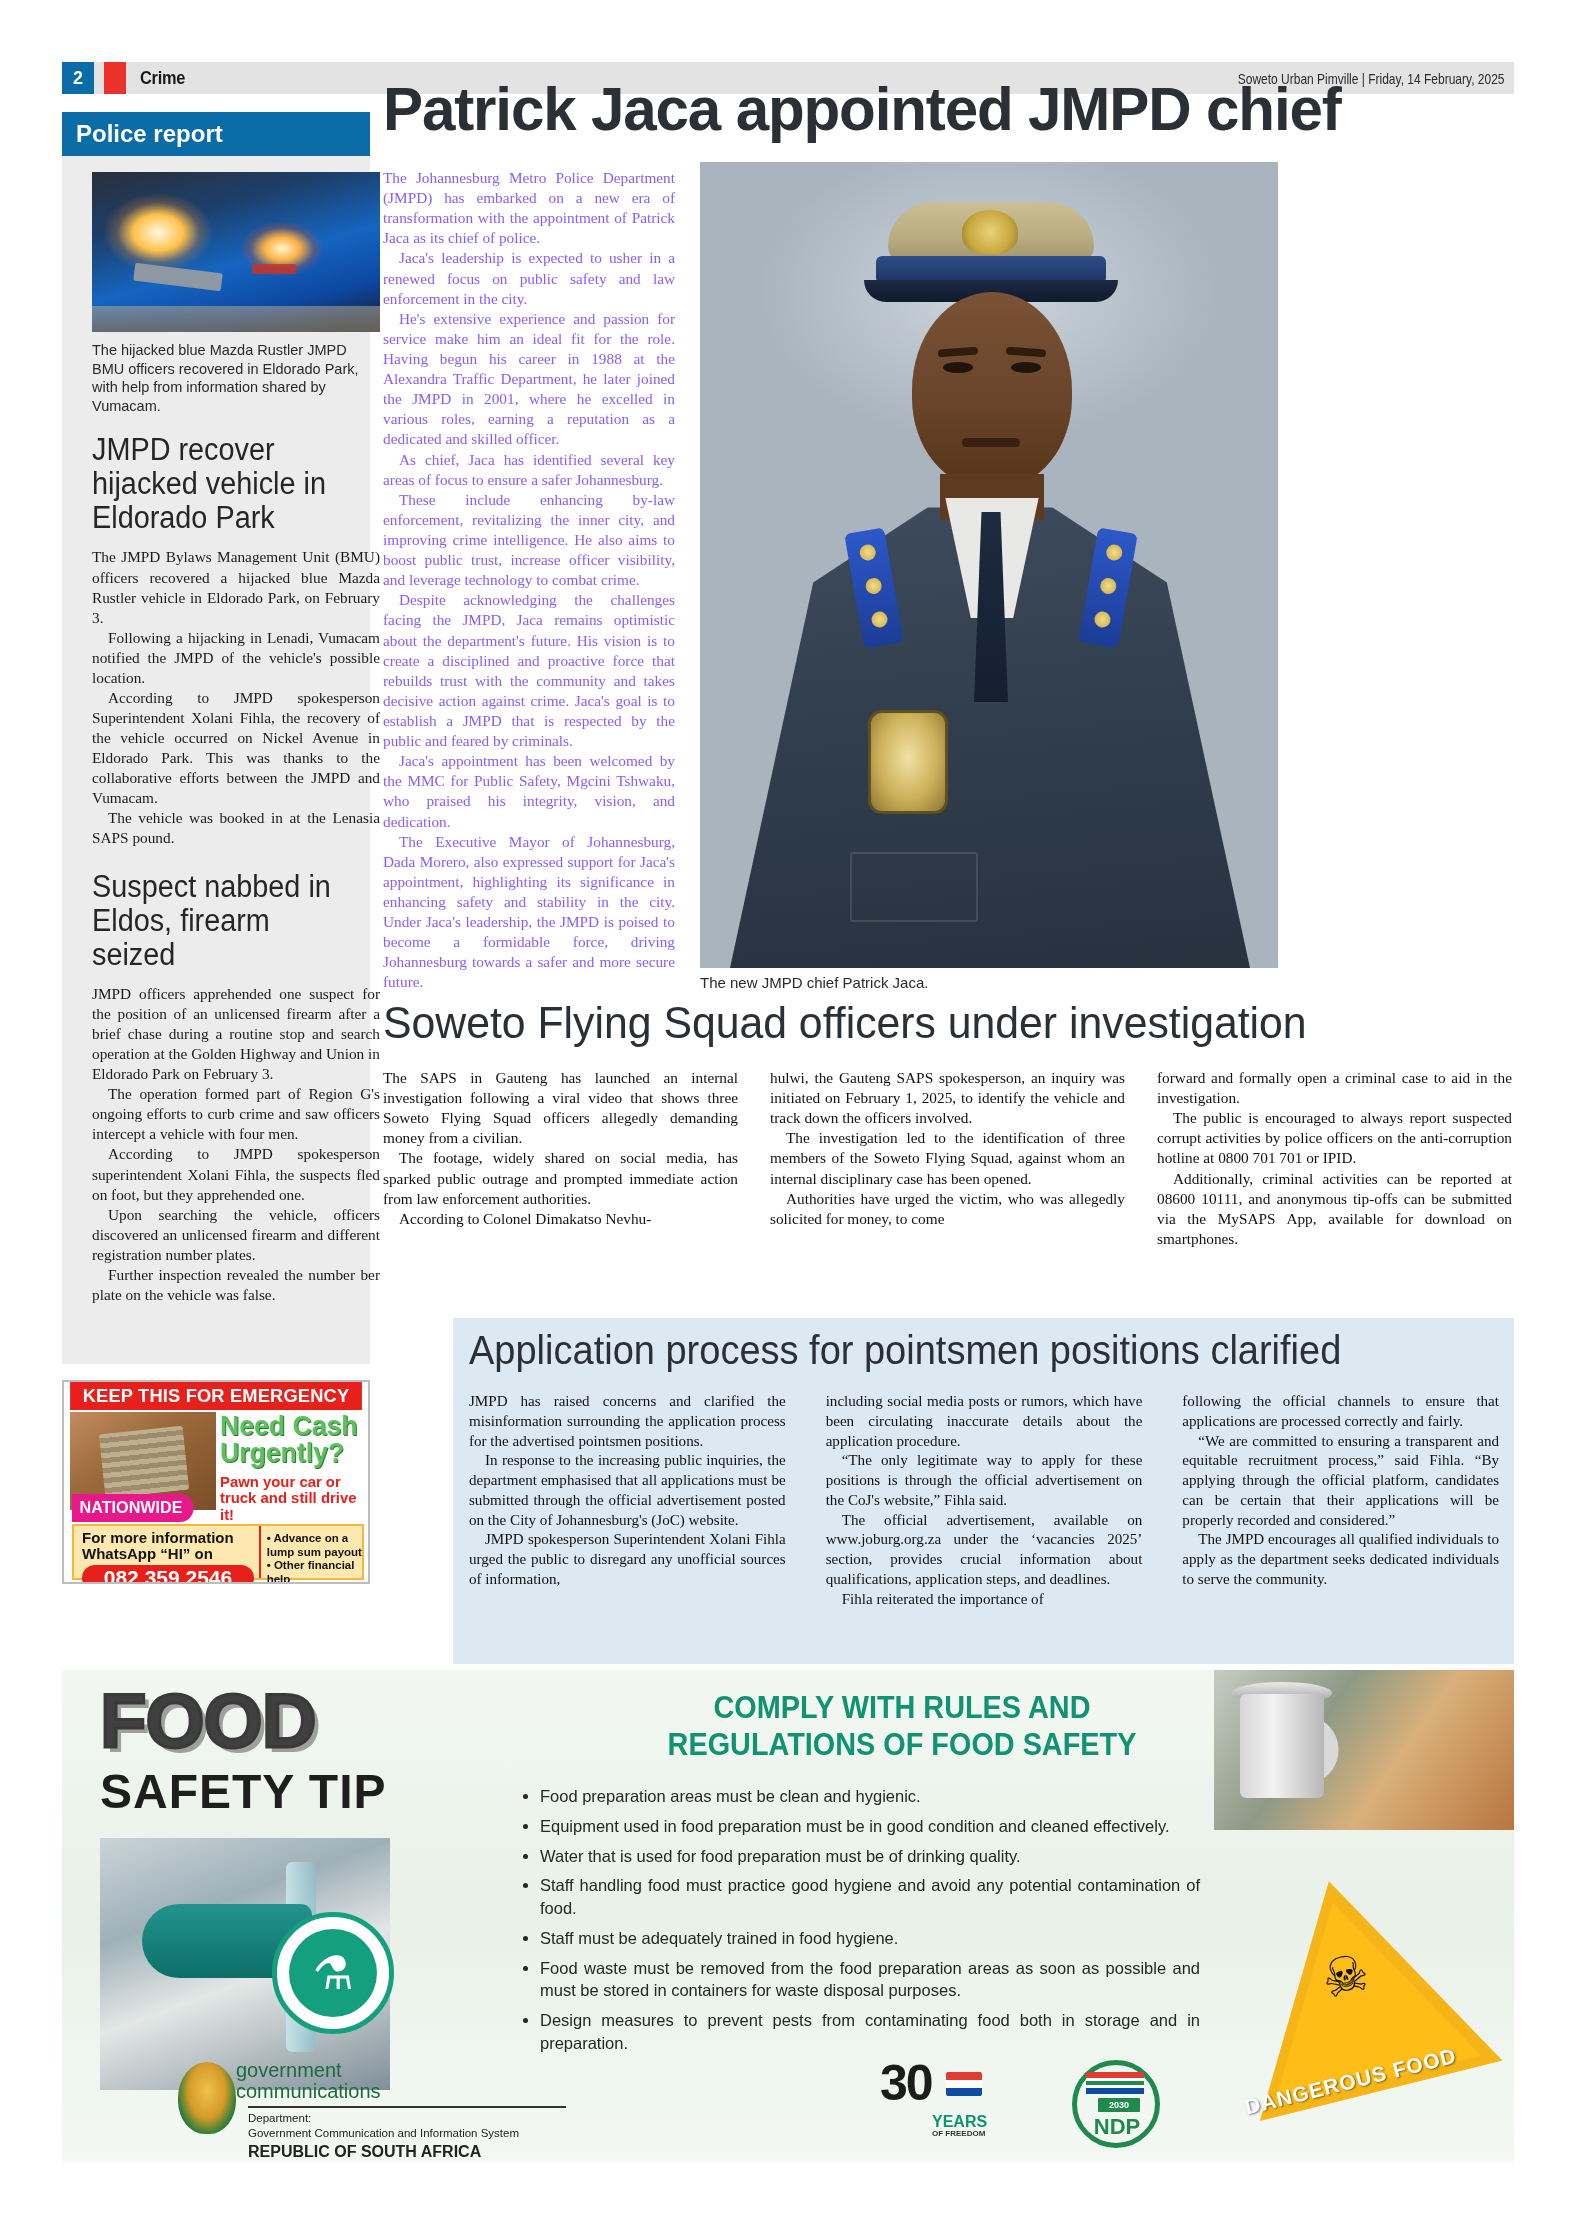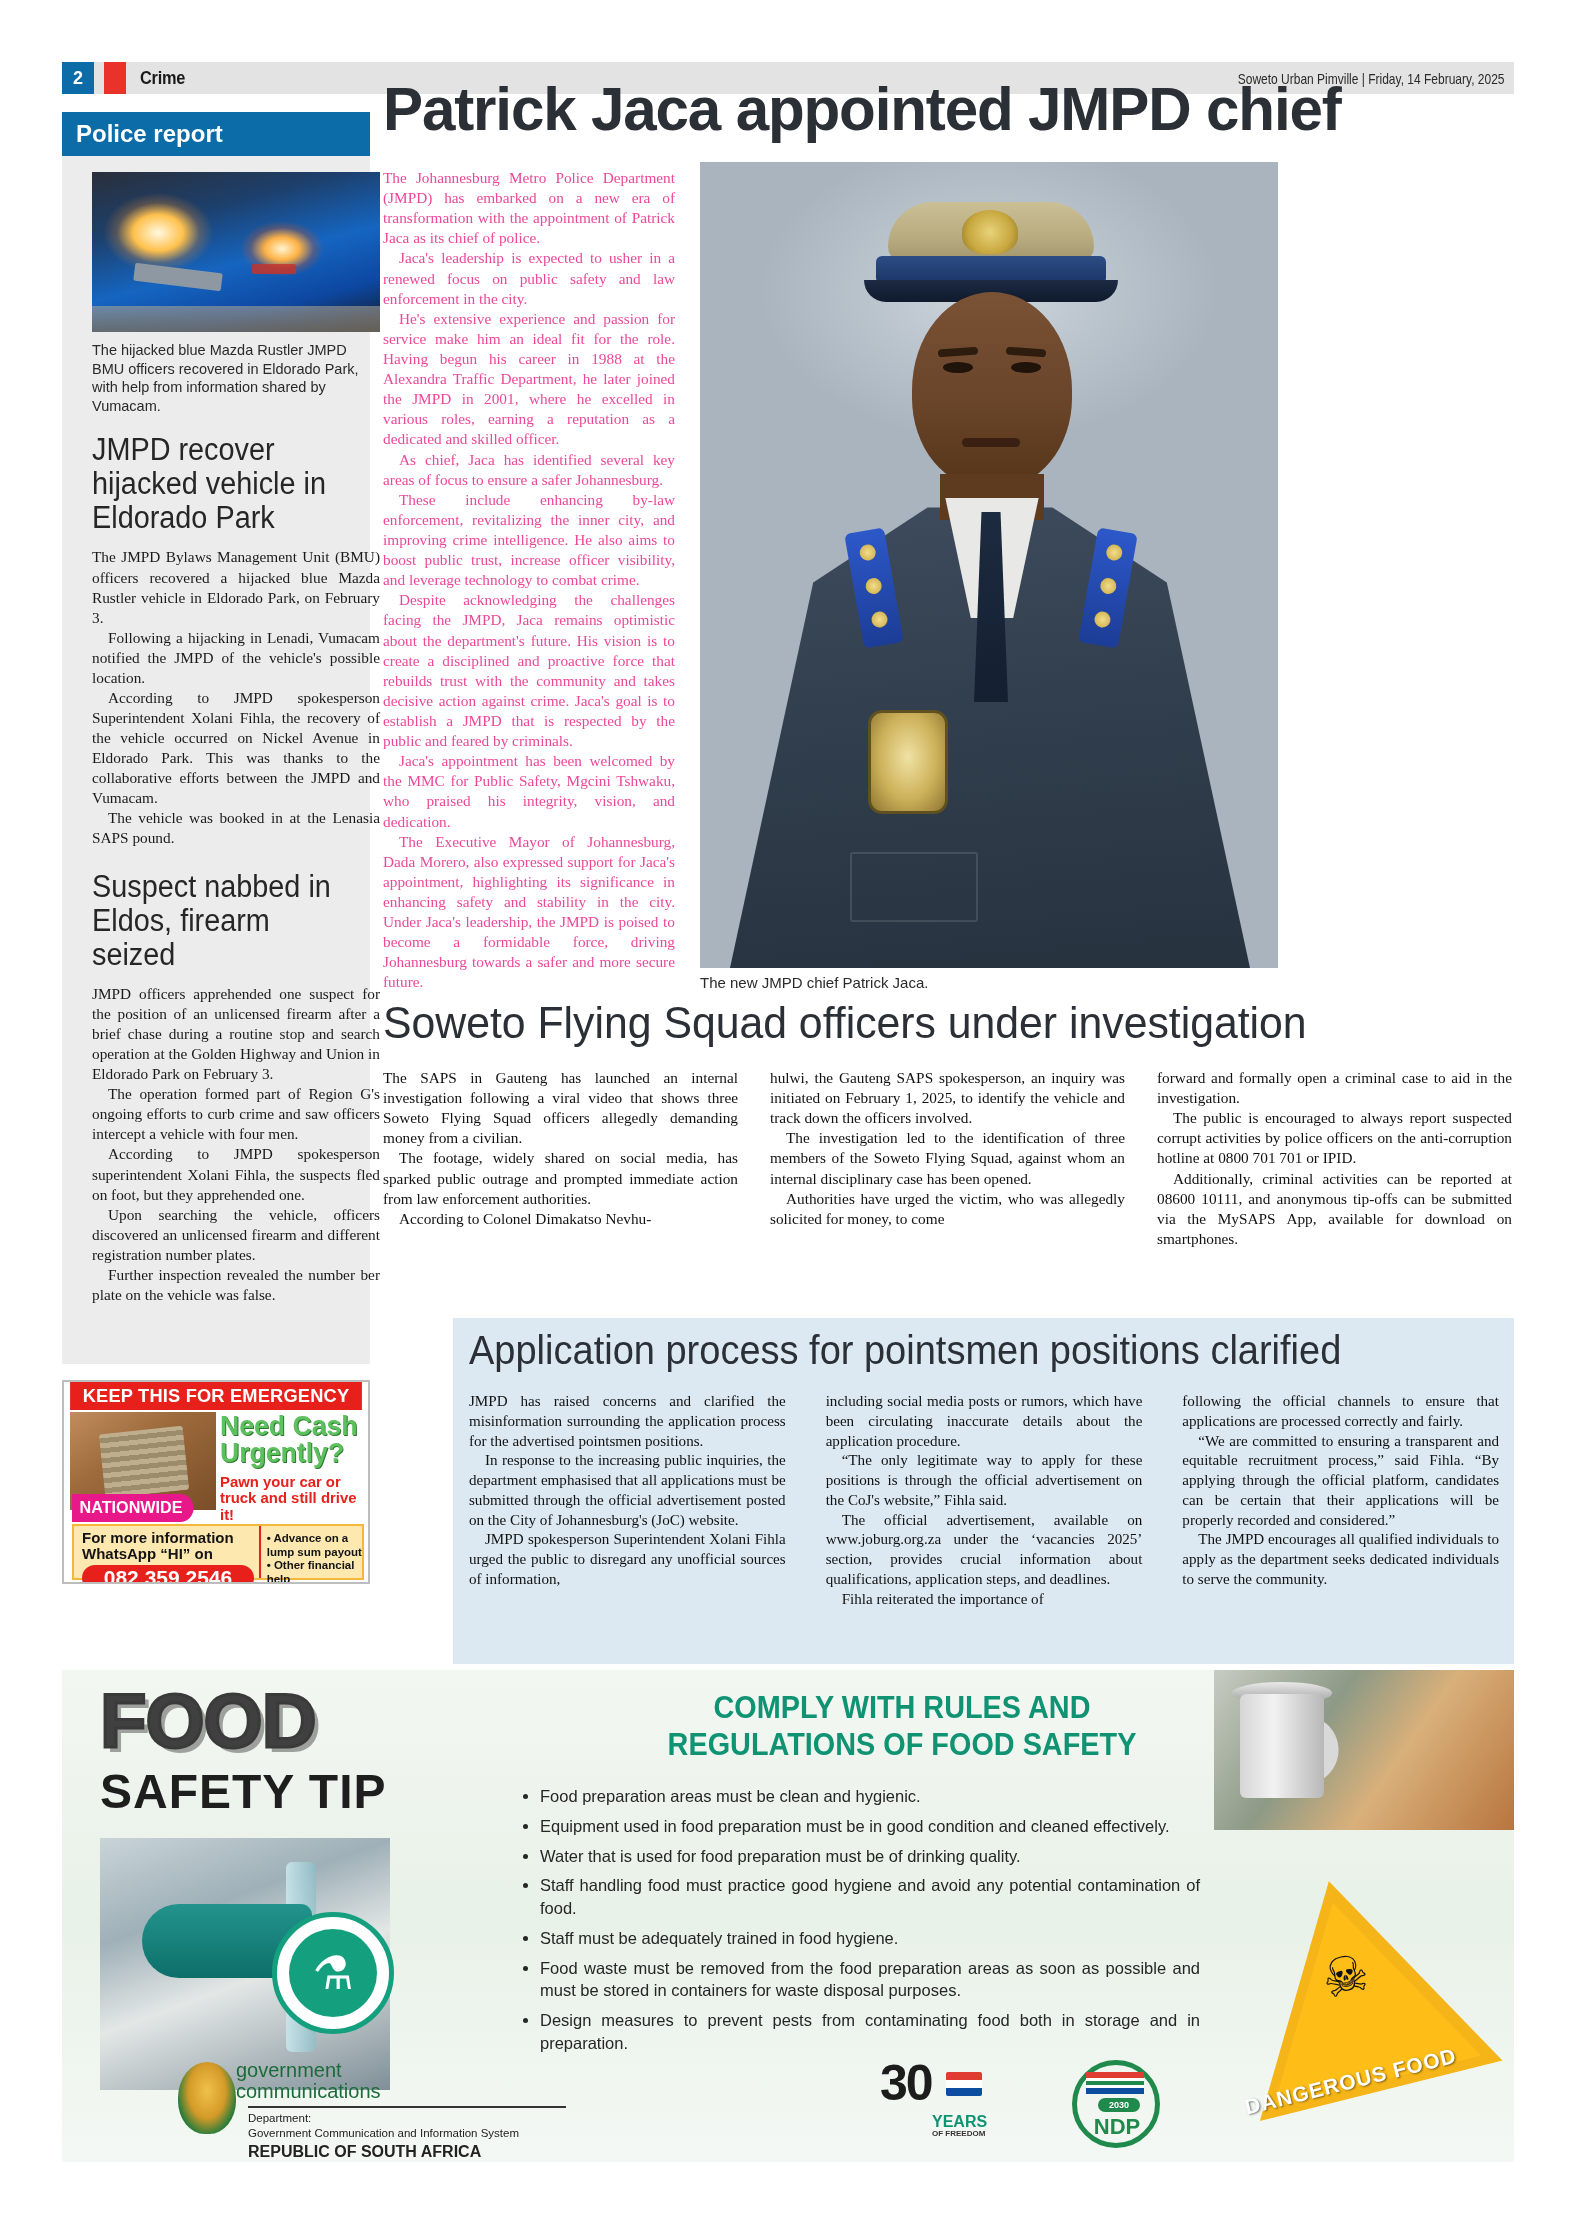--- a/index.html
+++ b/index.html
@@ -84,21 +84,21 @@
   .main-head {
     position:absolute; left:383px; top:78px; width:1131px;
     font-family:"Liberation Sans", sans-serif; font-weight:bold;
     font-size:62px; line-height:1; color:#2b2f36; letter-spacing:-1.2px;
     transform: scaleX(0.97); transform-origin:left top;
   }
 
   
   .a1-col {
     position:absolute; left:383px; top:168px; width:292px;
-    font-size:15.3px; line-height:1.315; color:#ec4899; text-align:justify;
+    font-size:15.3px; line-height:1.315; color:#8b5cf6; text-align:justify;
   }
   .a1-col p { text-indent:16px; }
   .a1-col p.first { text-indent:0; }
 
   .a1-photo {
     position:absolute; left:700px; top:162px; width:578px; height:806px;
     background:
       radial-gradient(ellipse 230px 150px at 50% 16%, #cfd6dd 0%, #b9c3cc 55%, #aab4bf 100%),
       linear-gradient(180deg,#d3dae1 0%, #c6ced6 22%, #99a3ad 40%, #3d4956 62%, #28333f 100%);
     overflow:hidden;
@@ -401,21 +401,21 @@
   .logo-ndp .ring {
     position:absolute; left:4px; top:2px; width:88px; height:88px;
     border:5px solid #1f8a4c; border-radius:50%;
   }
   .logo-ndp .flagbar {
     position:absolute; left:18px; top:14px; width:58px; height:22px;
     background:linear-gradient(180deg,#e03c31 0 26%, #fff 26% 42%, #1f8a4c 42% 60%, #fff 60% 74%, #0c4da2 74% 100%);
   }
   .logo-ndp .yr {
     position:absolute; left:30px; top:40px; width:42px; height:14px;
-    background:#1f8a4c; color:#fff; border-radius:7px;
+    background:#1f8a4c; color:#fff; border-radius:1px;
     font-family:"Liberation Sans", sans-serif; font-weight:bold; font-size:9px;
     display:flex; align-items:center; justify-content:center;
   }
   .logo-ndp .txt {
     position:absolute; left:10px; top:56px; width:78px; text-align:center;
     font-family:"Liberation Sans", sans-serif; font-weight:bold;
     font-size:22px; color:#1f8a4c;
   }
 </style>
 </head>

